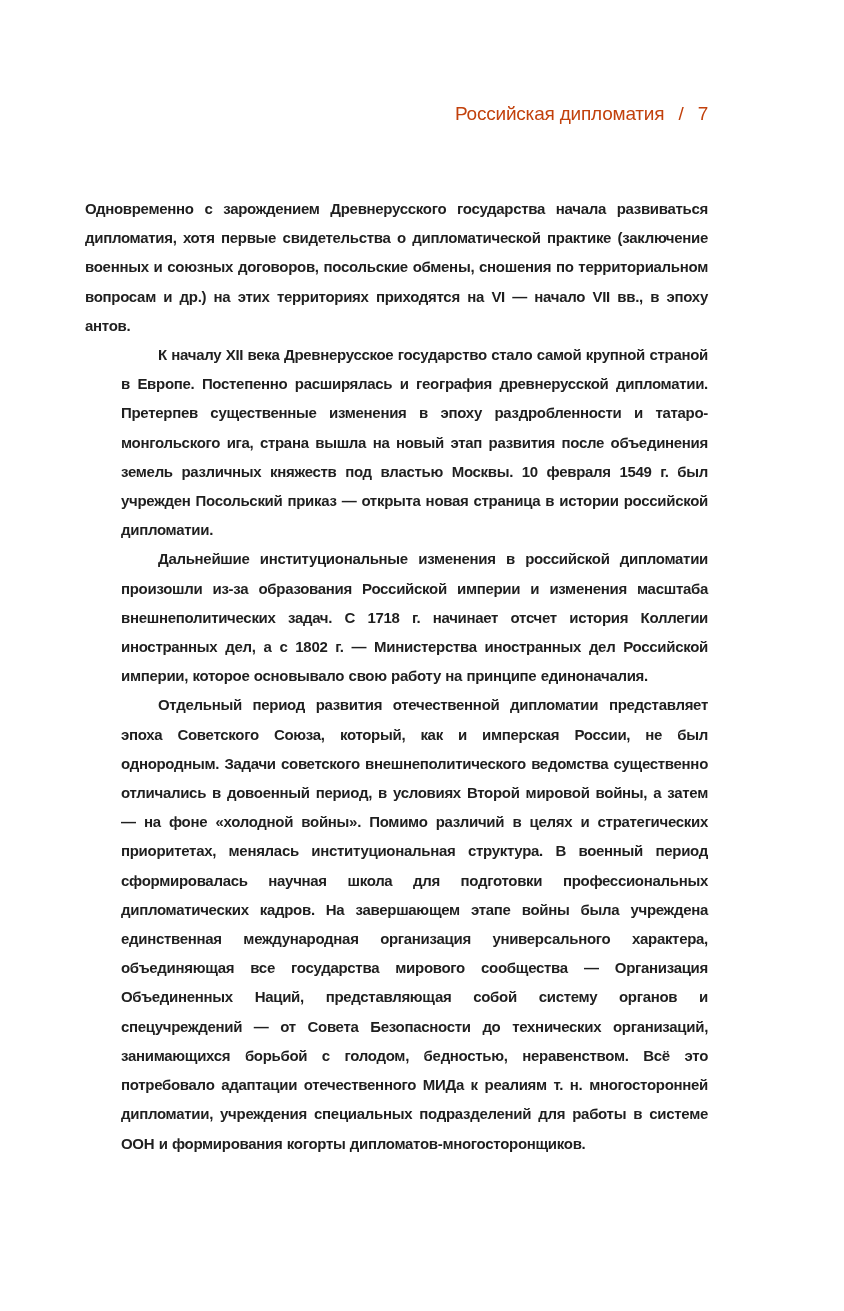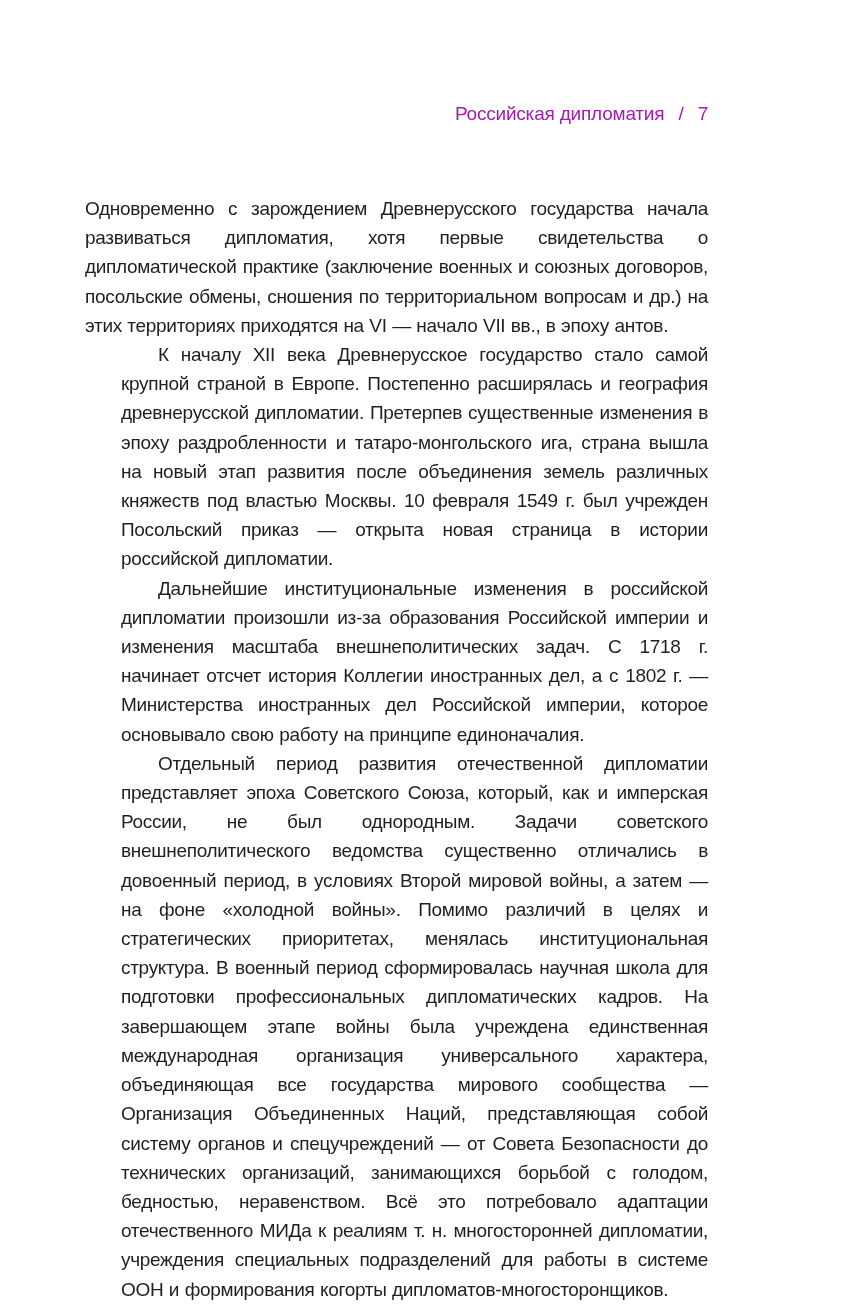--- a/index.html
+++ b/index.html
@@ -19,39 +19,40 @@
     width: 844px;
     height: 1311px;
     padding: 0 136px 0 85px;
     background: #ffffff;
   }
   .running-head {
     padding-top: 101px;
     text-align: right;
     font-size: 19px;
     line-height: 26px;
-    color: #a21caf;
+    color: #c2410c;
     letter-spacing: -0.2px;
     white-space: nowrap;
   }
   .running-head .sep {
     display: inline-block;
     margin: 0 9px;
   }
   .body-text {
     margin-top: 67px;
   }
   .para {
     margin: 0;
-    font-size: 19px;
+    font-size: 15px;
     line-height: 29.2px;
     text-align: justify;
     letter-spacing: -0.3px;
     color: #1f1f1f;
     word-spacing: 0.5px;
+    font-weight: bold;
   }
   .para.indent {
     text-indent: 37px;
     margin-left: 36px;
   }
 </style>
 </head>
 <body>
 
 <div class="page">

